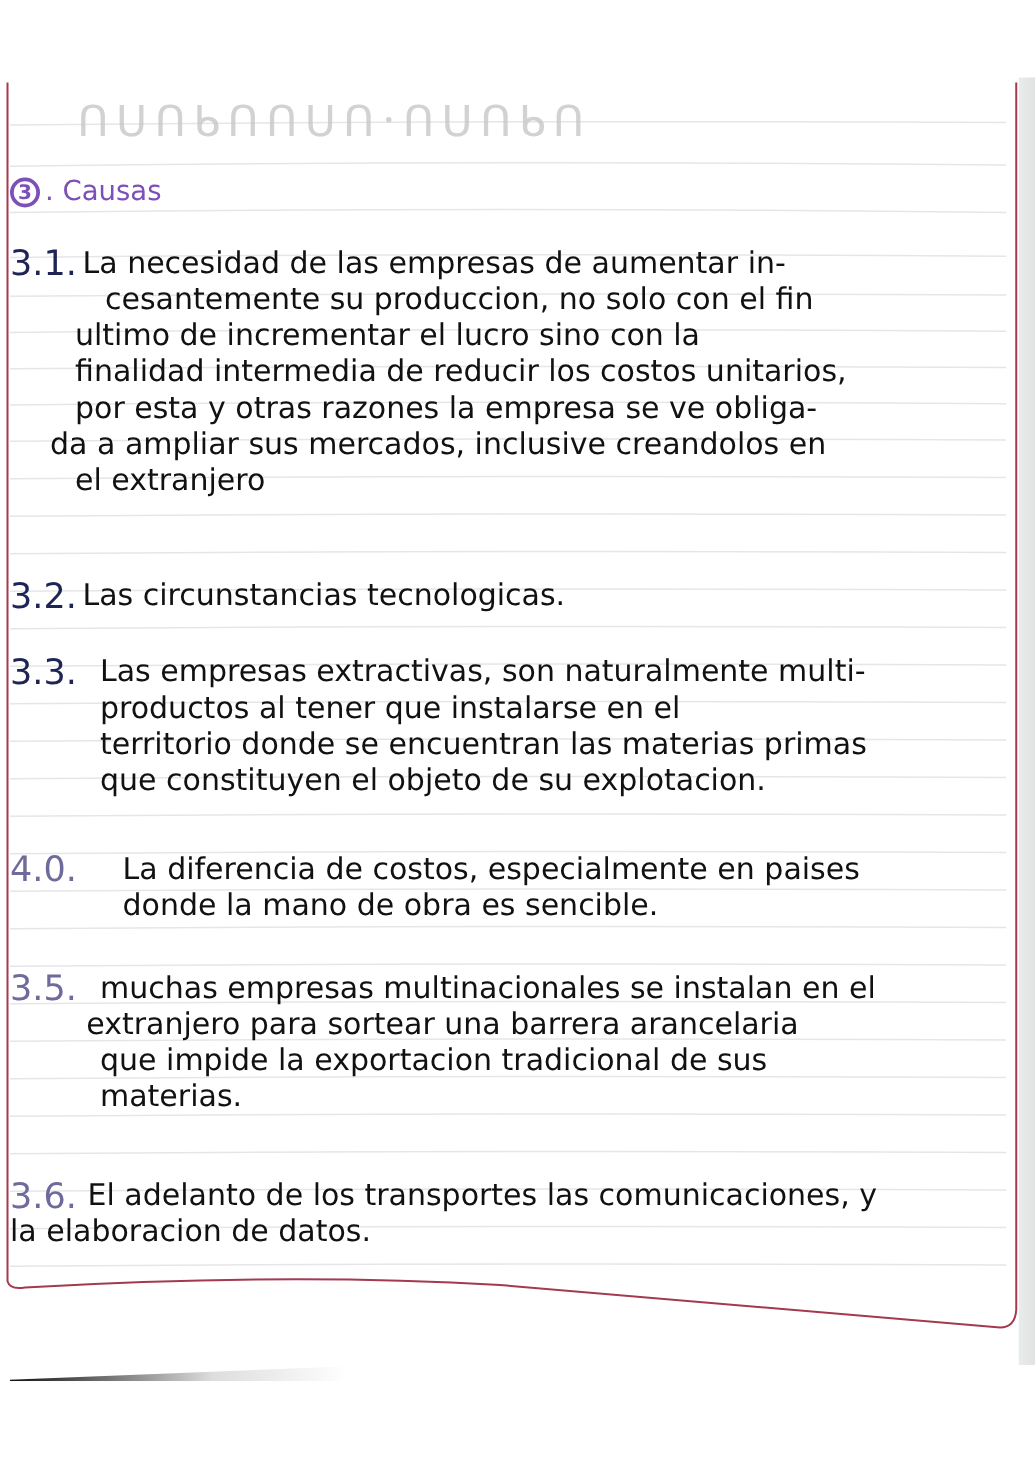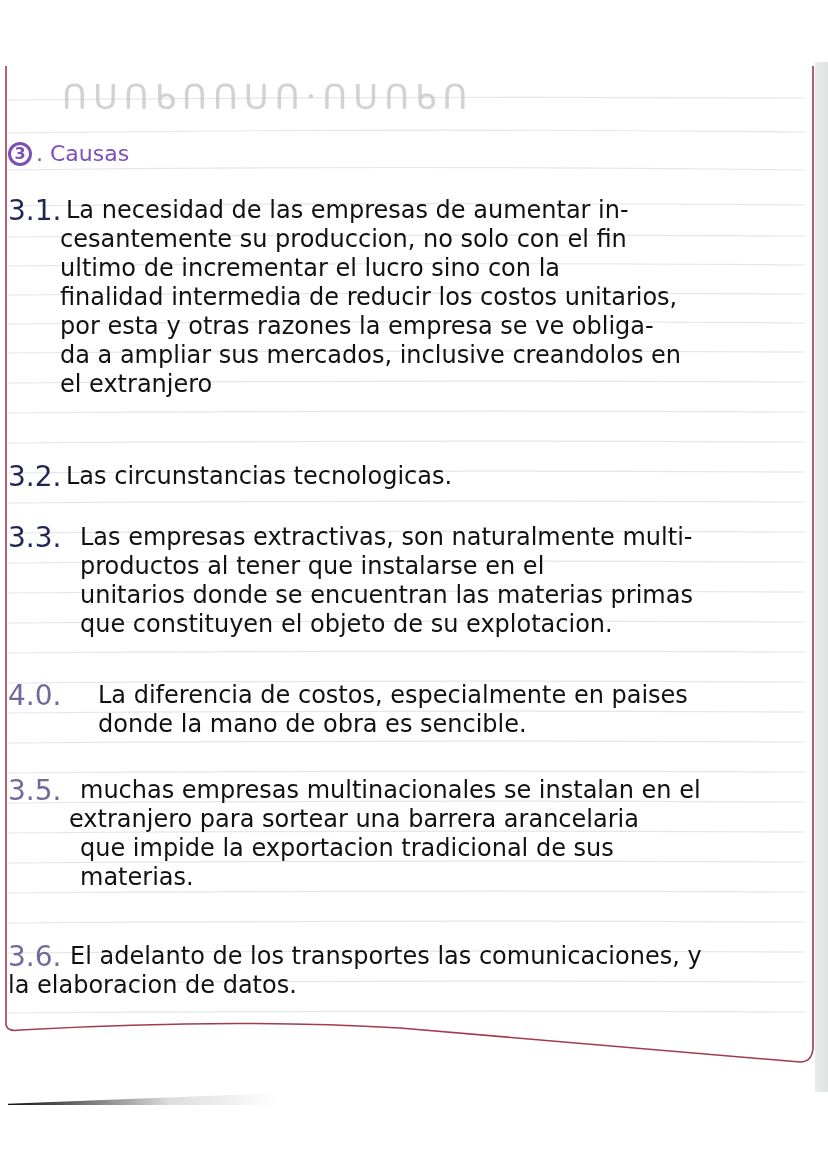--- a/index.html
+++ b/index.html
@@ -96,38 +96,38 @@
   <div class="ghost-text">ᑌᑎᑌᑭᑌᑌᑎᑌ·ᑌᑎᑌᑭᑌ</div>
 
   <div class="heading">
     <span class="circle-num">3</span>
     <span>. Causas</span>
   </div>
 
   <div class="item" style="top:196px;">
     <span class="num dark">3.1.</span>
     <span class="line first">La necesidad de las empresas de aumentar in-</span>
-    <span class="line cont" style="padding-left:52px">cesantemente su produccion, no solo con el fin</span>
+    <span class="line cont" style="padding-left:76px">cesantemente su produccion, no solo con el fin</span>
     <span class="line cont" style="padding-left:52px">ultimo de incrementar el lucro sino con la</span>
     <span class="line cont" style="padding-left:52px">finalidad intermedia de reducir los costos unitarios,</span>
     <span class="line cont" style="padding-left:52px">por esta y otras razones la empresa se ve obliga-</span>
-    <span class="line cont" style="padding-left:52px">da a ampliar sus mercados, inclusive creandolos en</span>
+    <span class="line cont" style="padding-left:32px">da a ampliar sus mercados, inclusive creandolos en</span>
     <span class="line cont" style="padding-left:52px">el extranjero</span>
   </div>
 
   <div class="item" style="top:462px;">
     <span class="num dark">3.2.</span>
     <span class="line first">Las circunstancias tecnologicas.</span>
   </div>
 
   <div class="item" style="top:523px;">
     <span class="num dark">3.3.</span>
     <span class="line first" style="padding-left:72px">Las empresas extractivas, son naturalmente multi-</span>
     <span class="line cont" style="padding-left:72px">productos al tener que instalarse en el</span>
-    <span class="line cont" style="padding-left:72px">unitarios donde se encuentran las materias primas</span>
+    <span class="line cont" style="padding-left:72px">territorio donde se encuentran las materias primas</span>
     <span class="line cont" style="padding-left:72px">que constituyen el objeto de su explotacion.</span>
   </div>
 
   <div class="item" style="top:681px;">
     <span class="num light">4.0.</span>
     <span class="line first" style="padding-left:90px">La diferencia de costos, especialmente en paises</span>
     <span class="line cont" style="padding-left:90px">donde la mano de obra es sencible.</span>
   </div>
 
   <div class="item" style="top:776px;">

